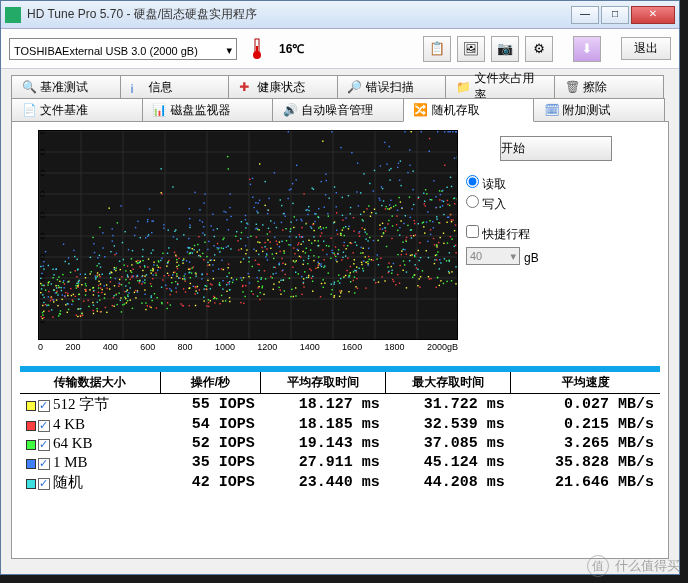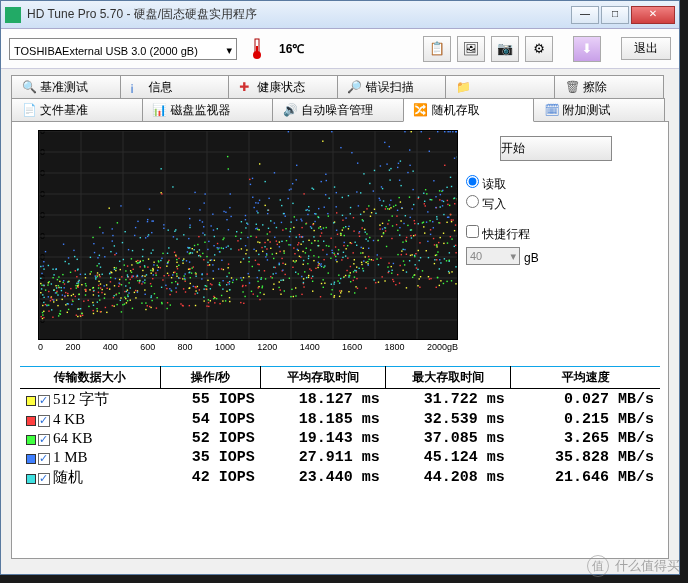--- a/index.html
+++ b/index.html
@@ -34,21 +34,21 @@
 .yaxis div { position: absolute; right: 2px; transform: translateY(-50%); }
 .unit { position: absolute; left: 24px; top: -2px; font-size: 9px; }
 .xaxis { margin-left: 18px; font-size: 9px; display: flex; justify-content: space-between; width: 420px; margin-top: 2px; }
 .side { width: 180px; font-size: 12px; padding-top: 4px; }
 .startbtn { display: block; width: 112px; margin: 2px auto 14px; padding: 3px 0; border: 1px solid #888; background: linear-gradient(#fdfdfd,#e6e6e6); text-align: left; font-size: 12px; }
 .radiog label, .chkg label { display: block; margin: 2px 0; }
 .shortrow { display: flex; align-items: flex-end; gap: 4px; margin: 4px 0 12px; }
 .shortsel { width: 54px; height: 18px; border: 1px solid #888; font-size: 11px; background: #eee; color: #888; display: flex; align-items: center; justify-content: space-between; padding: 0 3px; }
 .results { margin-top: 14px; font-size: 12px; }
 .results table { width: 100%; border-collapse: collapse; }
-.results th { border-top: 1px solid #0ea5e9; border-bottom: 1px solid #000; padding: 2px 4px; font-weight: bold; text-align: center; font-size: 12px; }
+.results th { border-top: 6px solid #0ea5e9; border-bottom: 1px solid #000; padding: 2px 4px; font-weight: bold; text-align: center; font-size: 12px; }
 .results th:not(:last-child) { border-right: 1px solid #000; }
 .results td { padding: 1px 6px; font-family: "Courier New", monospace; font-size: 15px; font-weight: bold; white-space: nowrap; }
 .results td.lbl { font-family: "Microsoft YaHei", SimSun; font-weight: normal; }
 .results td:not(:first-child) { text-align: right; }
 .results td.lbl { text-align: left; width: 140px; }
 .sw { display: inline-block; width: 10px; height: 10px; border: 1px solid #333; vertical-align: middle; margin-right: 2px; }
 .cb { display: inline-block; width: 12px; height: 12px; border: 1px solid #666; background: #fff; vertical-align: middle; margin-right: 3px; position: relative; }
 .cb::after { content: "✓"; position: absolute; top: -2px; left: 0; font-size: 11px; color: #2a6ed8; }
 .watermark { position: absolute; right: 8px; bottom: 6px; color: #666; font-size: 13px; opacity: .55; display: flex; align-items: center; gap: 6px; }
 .watermark .wm-ico { width: 22px; height: 22px; border: 1px solid #888; border-radius: 50%; display: flex; align-items: center; justify-content: center; font-size: 12px; }
@@ -105,20 +105,21 @@
         <div class="tab row1">
           <span class="tabico" style="color:#d03030">✚</span>
           <span>健康状态</span>
         </div>
         <div class="tab row1">
           <span class="tabico" style="color:#30a030">🔎</span>
           <span>错误扫描</span>
         </div>
         <div class="tab row1">
           <span class="tabico" style="color:#d08000">📁</span>
+          <span>文件夹占用率</span>
         </div>
         <div class="tab row1">
           <span class="tabico" style="color:#606060">🗑</span>
           <span>擦除</span>
         </div>
       </div>
     <div class="tabs" id="tabrow2">
         <div class="tab row2">
           <span class="tabico" style="color:#d08000">📄</span>
           <span>文件基准</span>

